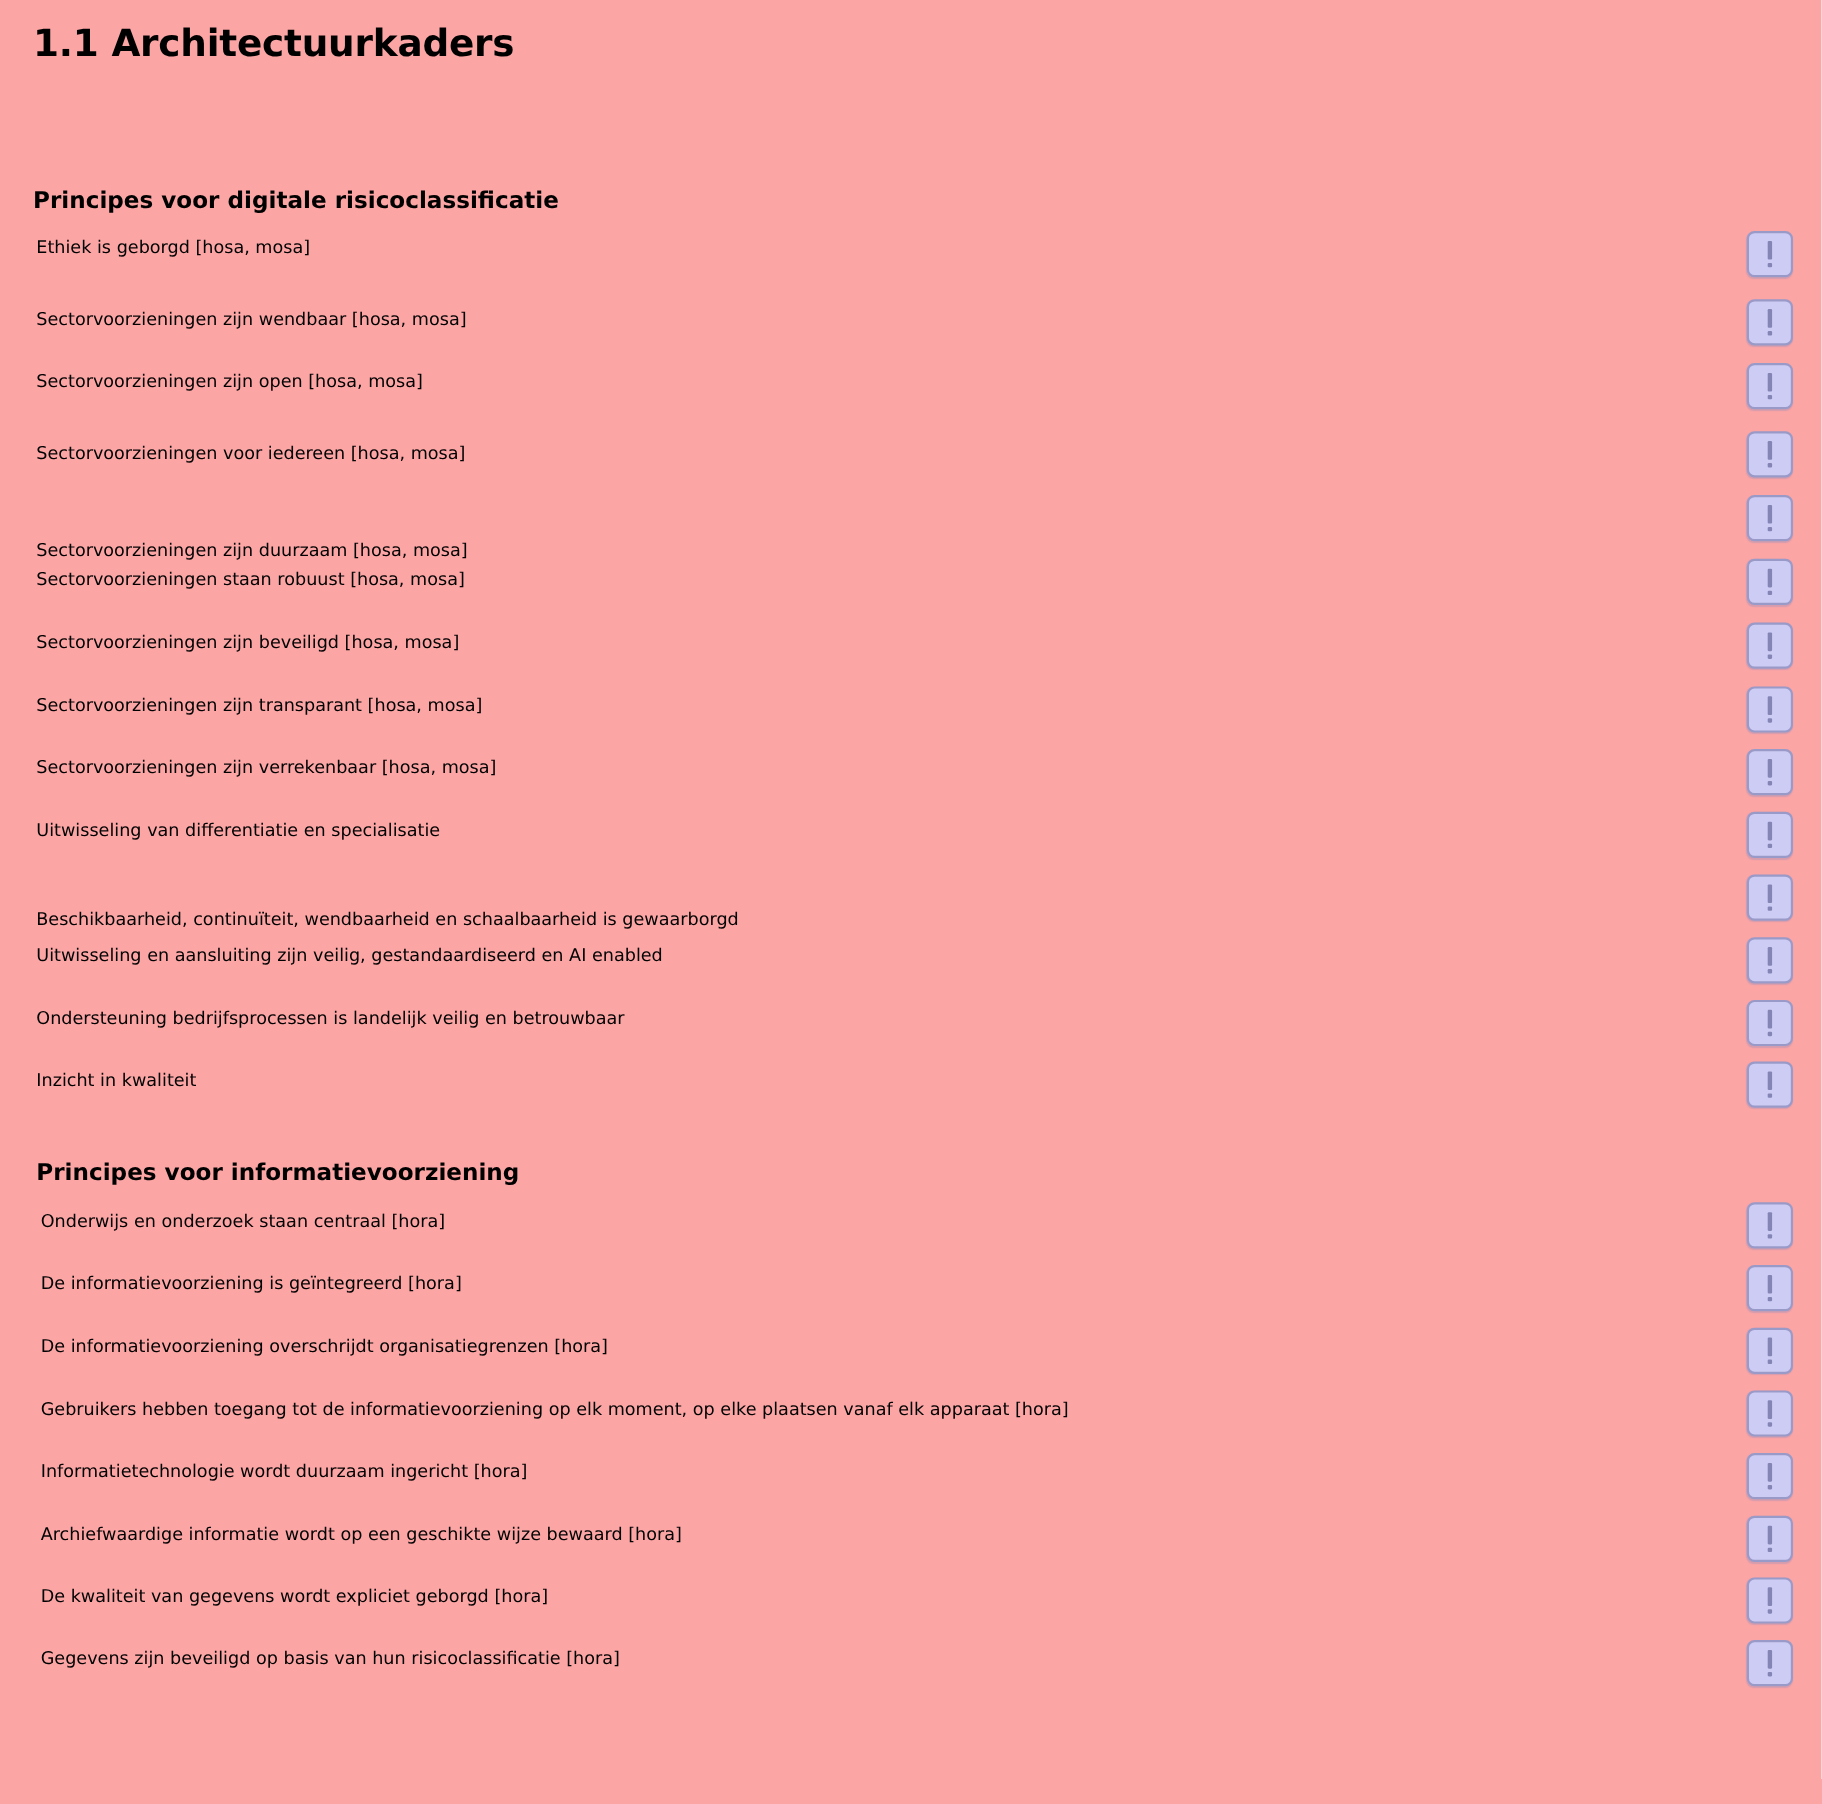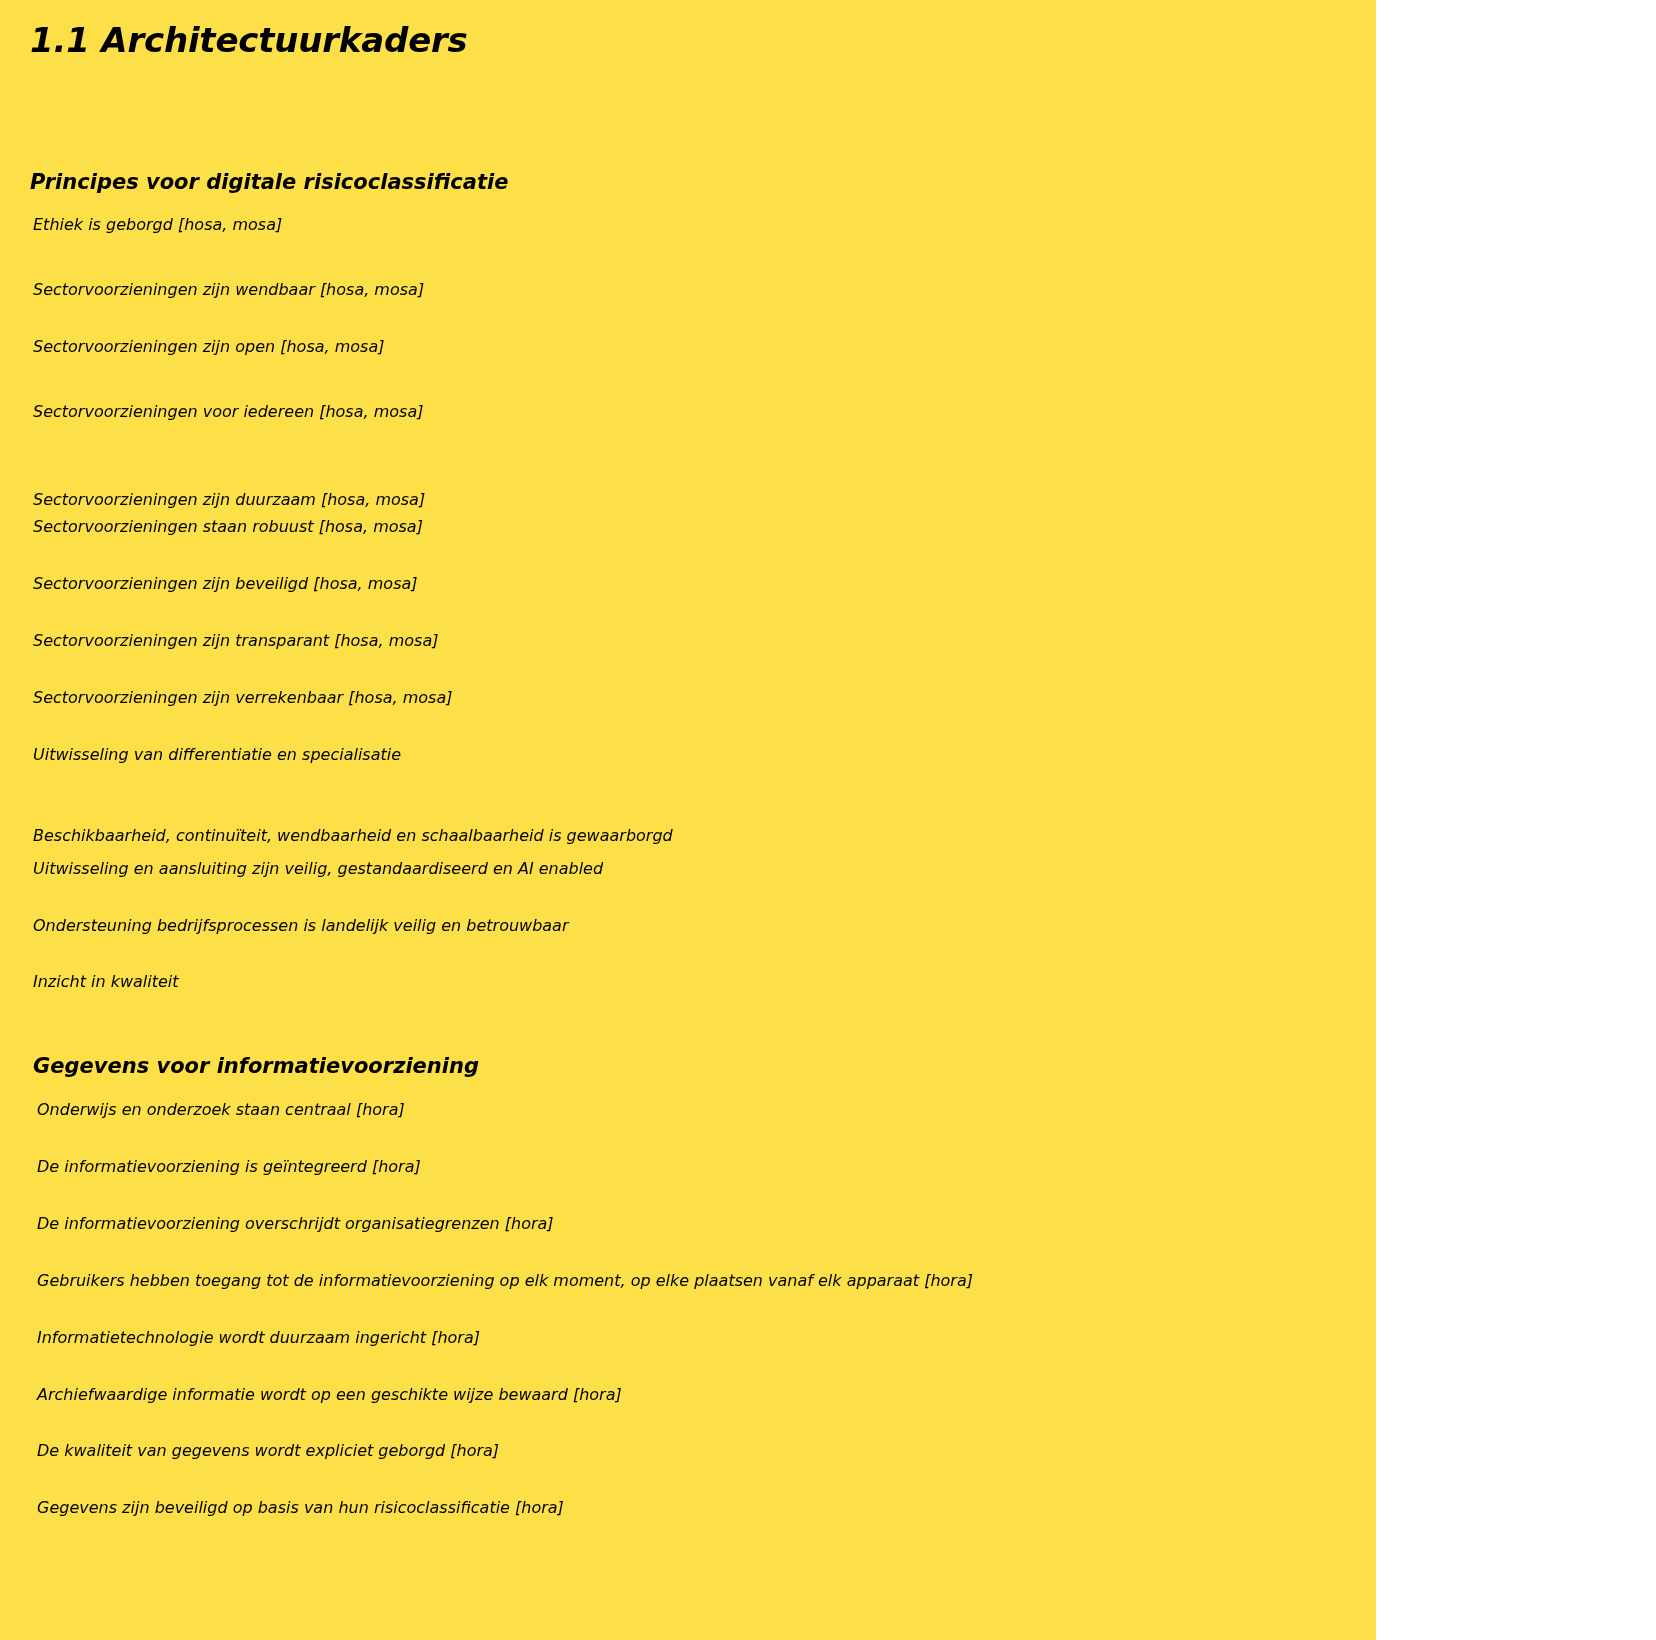--- a/index.html
+++ b/index.html
@@ -8,26 +8,25 @@
     padding: 0;
     background: #ffffff;
   }
   body {
     font-family: "DejaVu Sans", "Liberation Sans", sans-serif;
     color: #000000;
     -webkit-font-smoothing: antialiased;
   }
   #page {
     position: relative;
-    width: 1376px;
+    width: 1656px;
     height: 1640px;
-    background: #fde047;
+    background: #fca5a5;
     overflow: hidden;
     box-sizing: border-box;
-    font-style: italic;
   }
 
   
   .page-title {
     position: absolute;
     left: 30px;
     top: 20px;
     font-size: 34px;
     font-weight: bold;
     letter-spacing: -0.2px;
@@ -155,21 +154,21 @@
       <div class="principle-label" style="left: 33px; top: 916px;">Ondersteuning bedrijfsprocessen is landelijk veilig en betrouwbaar</div>
       <div class="note-icon" style="left: 1588px; top: 909px; background: rgb(204, 204, 245); border-color: rgb(154, 154, 200);">
         <span class="bang-stem" style="background: rgb(133, 133, 181);"></span>
         <span class="bang-dot" style="background: rgb(133, 133, 181);"></span>
       </div>
       <div class="principle-label" style="left: 33px; top: 972px;">Inzicht in kwaliteit</div>
       <div class="note-icon" style="left: 1588px; top: 965px; background: rgb(204, 204, 245); border-color: rgb(154, 154, 200);">
         <span class="bang-stem" style="background: rgb(133, 133, 181);"></span>
         <span class="bang-dot" style="background: rgb(133, 133, 181);"></span>
       </div>
-      <div class="section-heading" style="position: absolute; left: 33px; top: 1054px;">Gegevens voor informatievoorziening</div>
+      <div class="section-heading" style="position: absolute; left: 33px; top: 1054px;">Principes voor informatievoorziening</div>
       <div class="principle-label" style="left: 37px; top: 1100px;">Onderwijs en onderzoek staan centraal [hora]</div>
       <div class="note-icon" style="left: 1588px; top: 1093px; background: rgb(204, 204, 245); border-color: rgb(154, 154, 200);">
         <span class="bang-stem" style="background: rgb(133, 133, 181);"></span>
         <span class="bang-dot" style="background: rgb(133, 133, 181);"></span>
       </div>
       <div class="principle-label" style="left: 37px; top: 1157px;">De informatievoorziening is geïntegreerd [hora]</div>
       <div class="note-icon" style="left: 1588px; top: 1150px; background: rgb(204, 204, 245); border-color: rgb(154, 154, 200);">
         <span class="bang-stem" style="background: rgb(133, 133, 181);"></span>
         <span class="bang-dot" style="background: rgb(133, 133, 181);"></span>
       </div>

